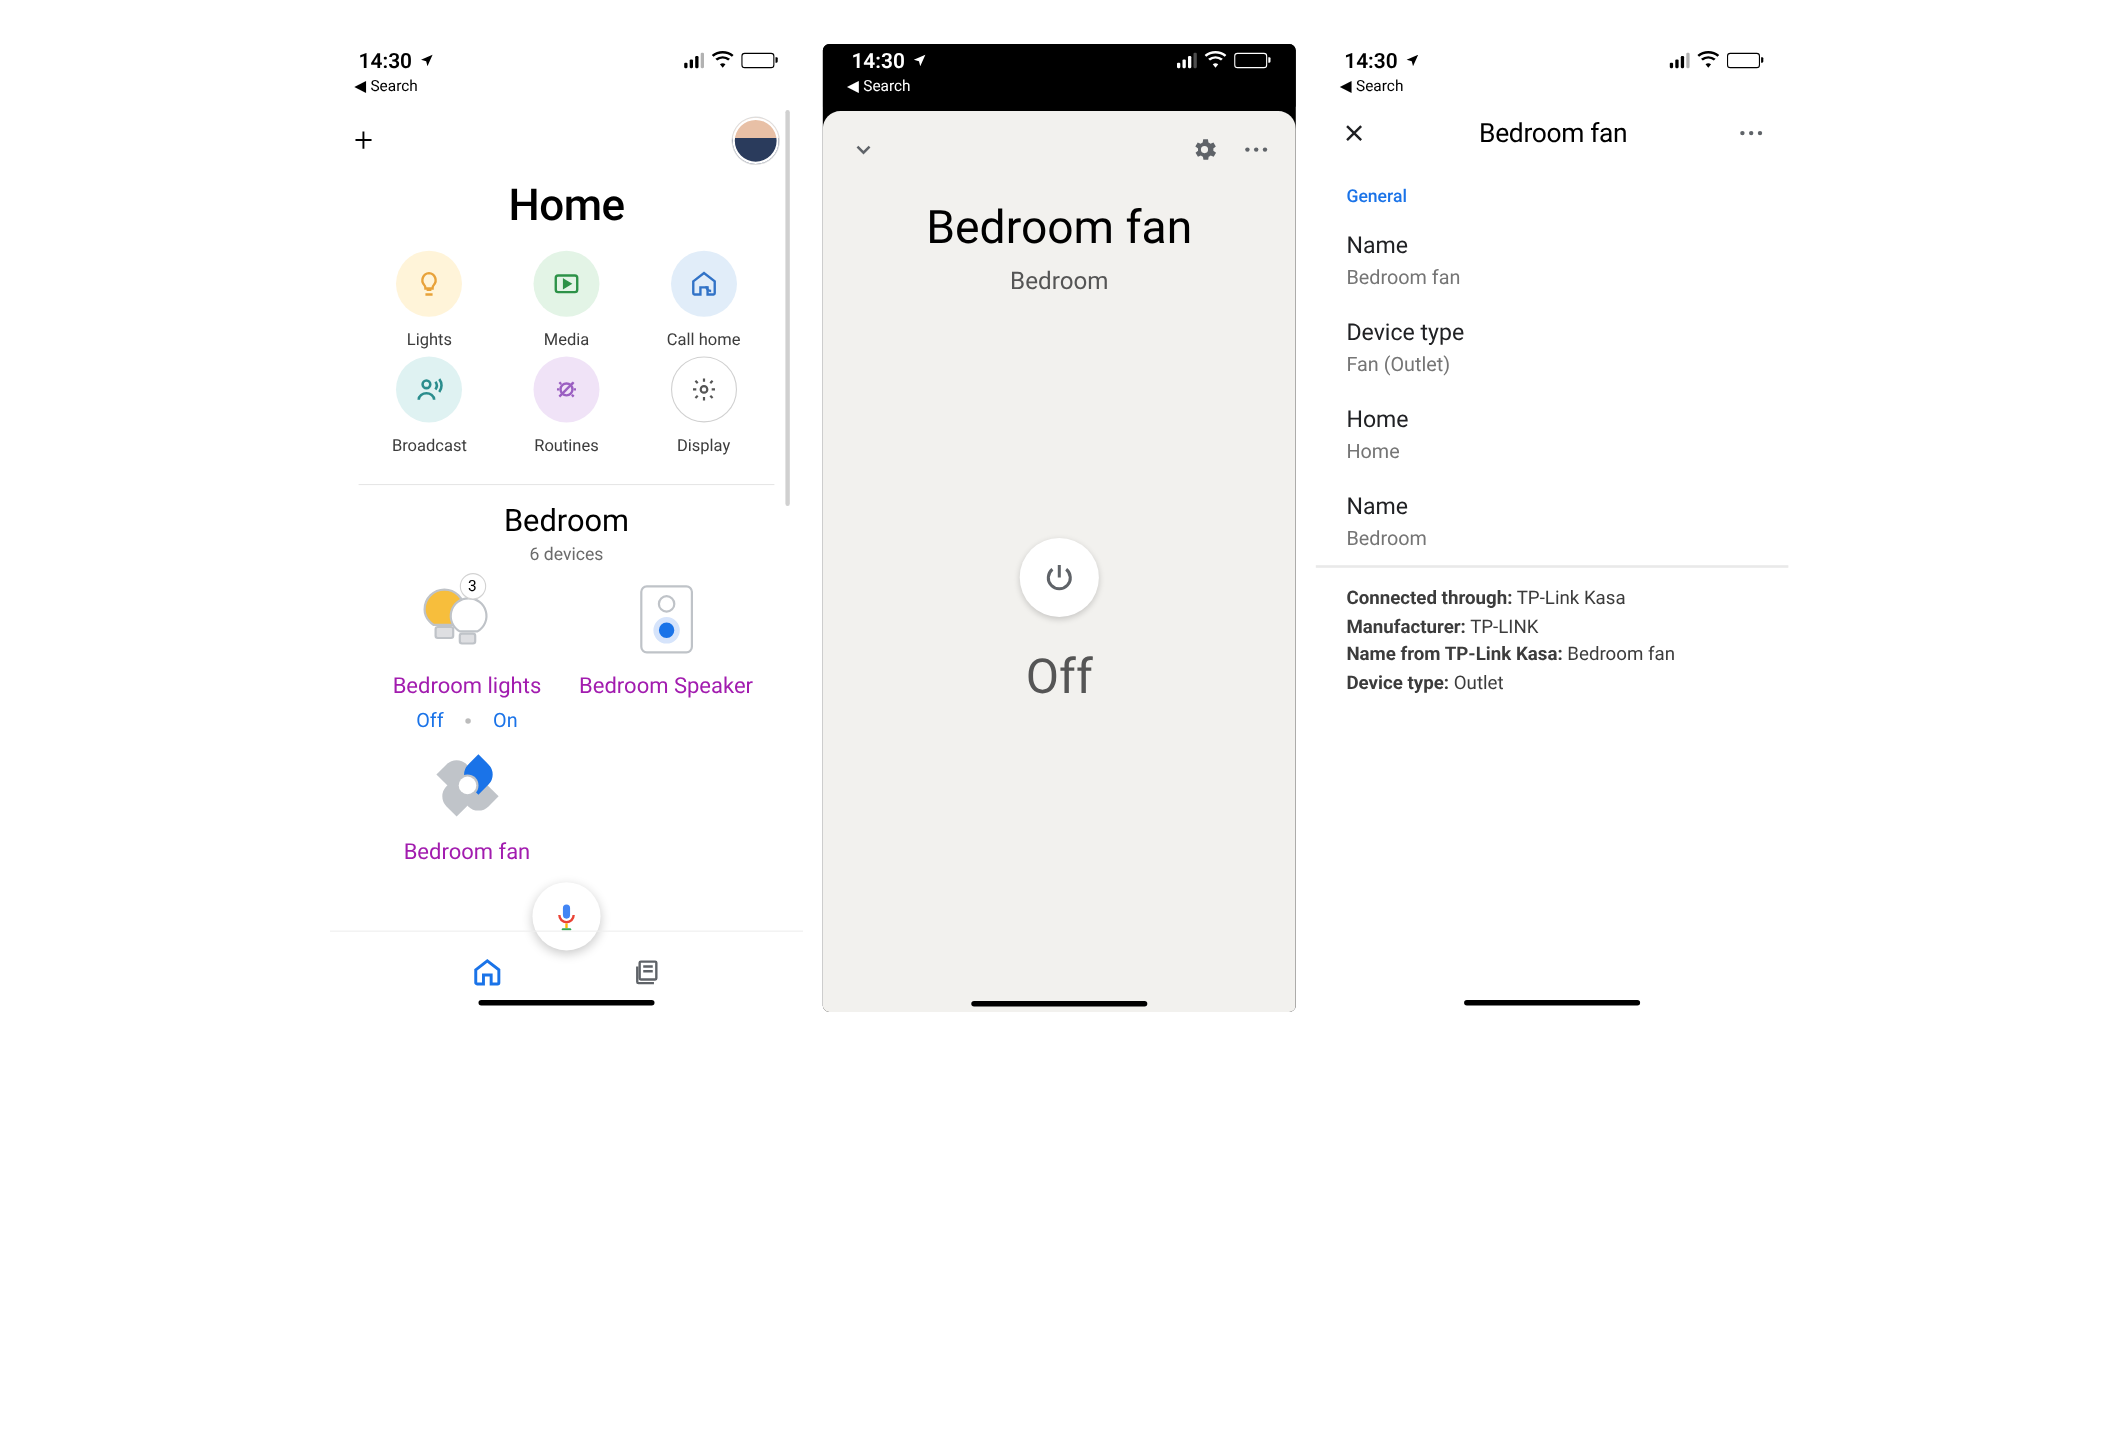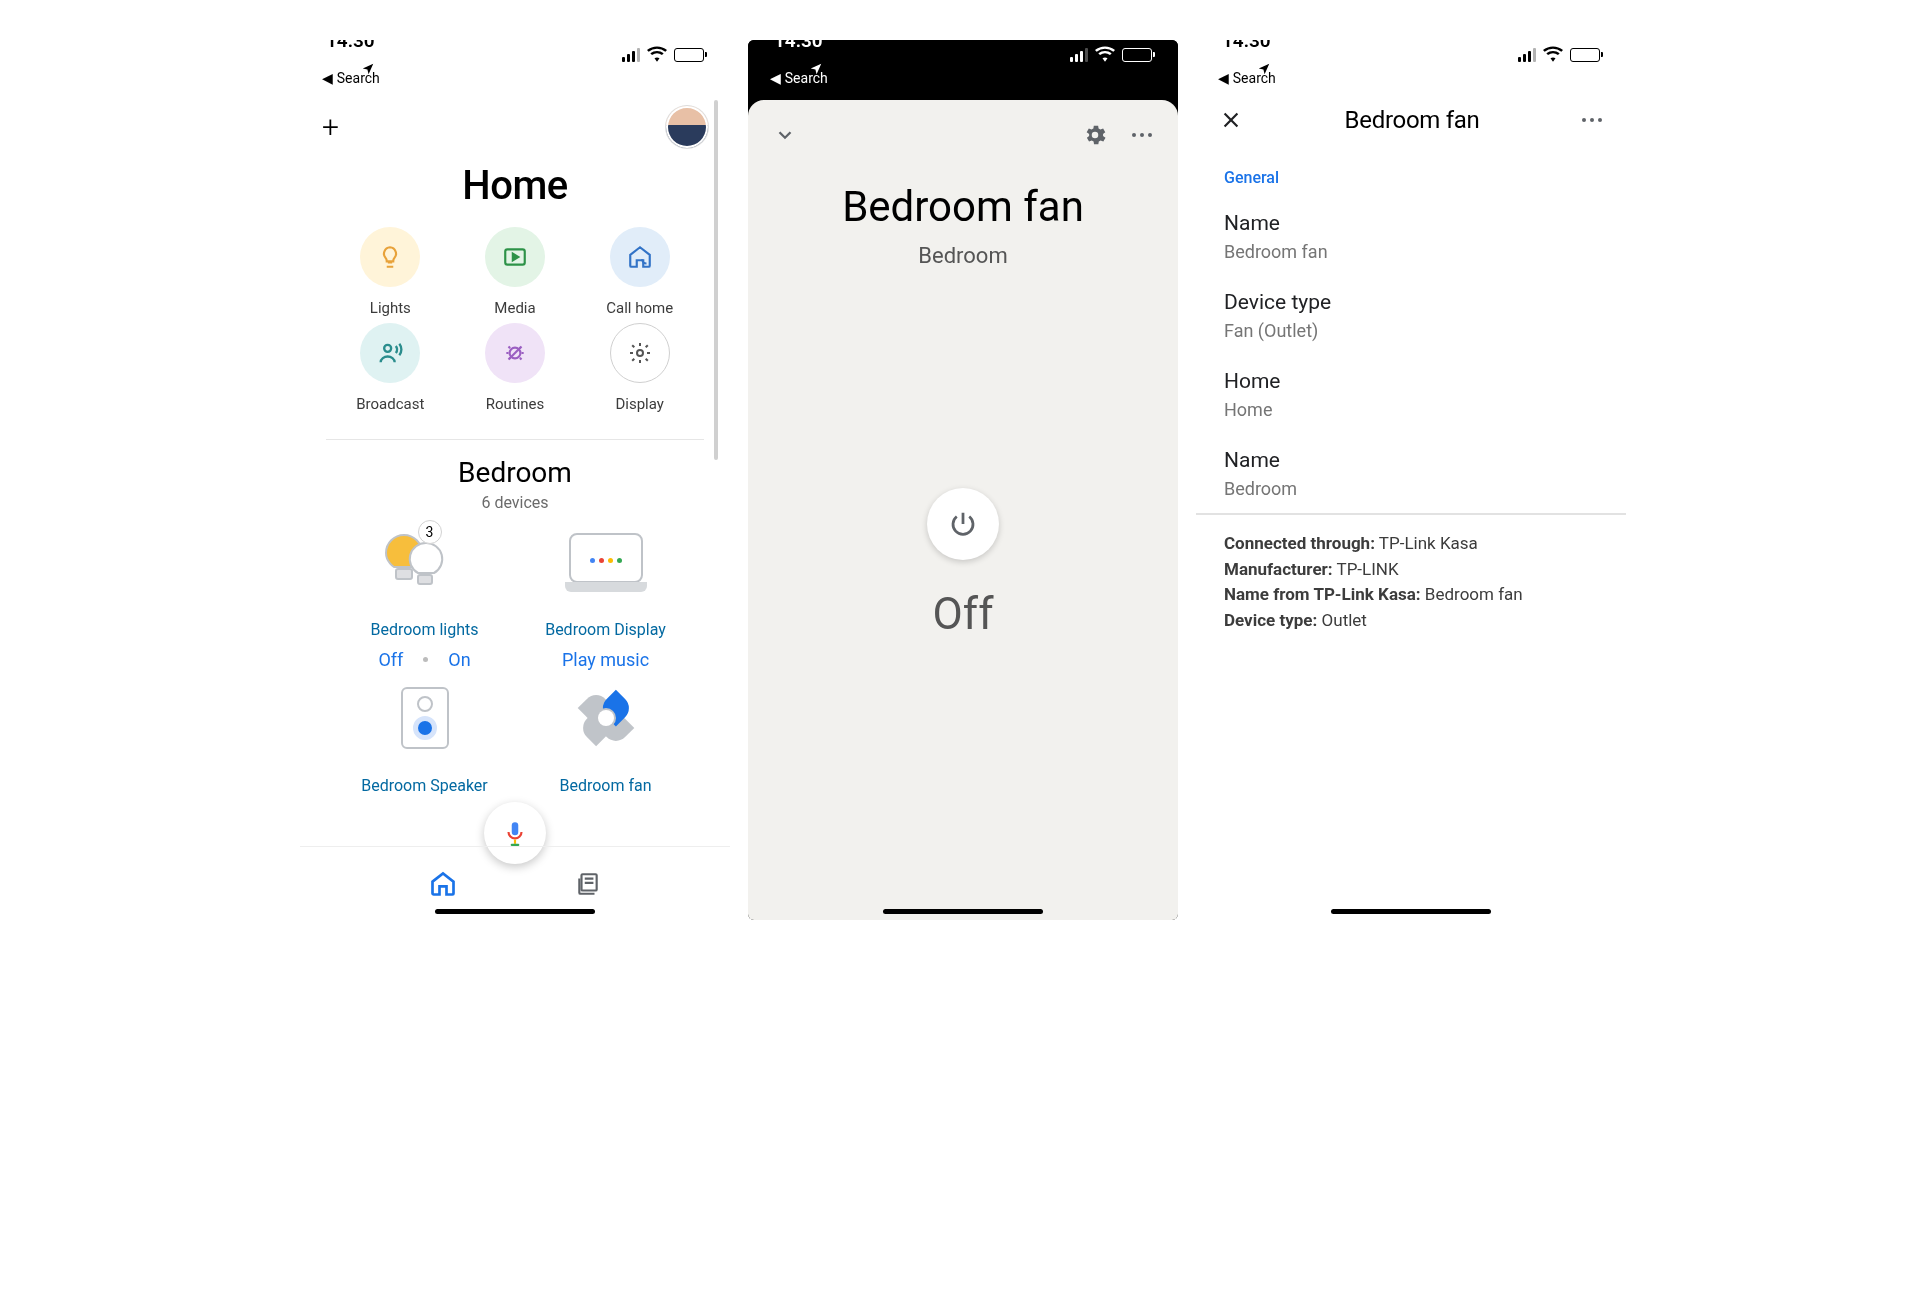--- a/index.html
+++ b/index.html
@@ -1,20 +1,20 @@
 <!DOCTYPE html>
 <html><head>
 <meta charset="utf-8">
 <style>
   * { box-sizing: border-box; margin: 0; padding: 0; font-family: -apple-system, BlinkMacSystemFont, "Segoe UI", Roboto, Helvetica, Arial, sans-serif; }
   body { background:#fff; padding:40px; display:flex; gap:18px; justify-content:center; }
   .screen { width:430px; height:880px; background:#fff; position:relative; overflow:hidden; border-radius:6px; }
   
   .statusbar { height:30px; display:flex; align-items:center; justify-content:space-between; padding:0 26px; font-size:19px; font-weight:600; }
-  .statusbar .time { display:flex; align-items:flex-end; gap:6px;flex-direction:column;}
+  .statusbar .time { display:flex; align-items:flex-end; gap:6px;}
   .statusbar .right { display:flex; align-items:center; gap:7px;}
   .statusbar.dark { background:#000; color:#fff; }
   .breadcrumb { font-size:14px; padding:0 22px 6px; display:flex; align-items:center; gap:4px; color:#000;}
   .statusbar.dark + .breadcrumb { color:#fff; background:#000; padding-bottom:10px;}
   .signal{display:flex;align-items:flex-end;gap:2px;height:14px;}
   .signal span{width:3px;background:currentColor;border-radius:1px;}
   .signal .b1{height:5px;}.signal .b2{height:8px;}.signal .b3{height:11px;}.signal .b4{height:14px;opacity:.3;}
   .wifi-svg{width:20px;height:20px;}
   .battery{width:30px;height:14px;border:1.5px solid currentColor;border-radius:3px;position:relative;}
   .battery:after{content:"";position:absolute;right:-4px;top:3px;width:2.5px;height:5px;background:currentColor;border-radius:0 1px 1px 0;}
@@ -37,21 +37,21 @@
   .c-teal{background:#dff2f2;}
   .c-purple{background:#f0e3f7;}
   .c-white{background:#fff;border:1.5px solid #d0d0d0;}
   .action-label{font-size:15px;color:#3c3c3c;}
   .divider{height:1px;background:#e6e6e6;margin:6px 26px;}
   .room-title{text-align:center;font-size:28px;font-weight:400;margin-top:16px;}
   .room-sub{text-align:center;font-size:16px;color:#6b6b6b;margin-top:4px;}
   .devices{display:grid;grid-template-columns:1fr 1fr;gap:12px 0;padding:14px 34px 0;}
   .device{display:flex;flex-direction:column;align-items:center;}
   .dev-ic{height:72px;display:flex;align-items:center;justify-content:center;position:relative;}
-  .dev-name{font-size:16px;color:#0369a1;margin-top:22px;}
+  .dev-name{font-size:20px;color:#a21caf;margin-top:12px;}
   .dev-act{display:flex;gap:20px;align-items:center;margin-top:10px;color:#1a73e8;font-size:18px;}
   .dev-act .dot{width:5px;height:5px;border-radius:50%;background:#bcbcbc;}
   .badge{position:absolute;top:-6px;right:26px;width:24px;height:24px;border-radius:50%;background:#fff;border:1px solid #d2d2d2;font-size:14px;display:flex;align-items:center;justify-content:center;}
   .mic-fab{position:absolute;bottom:56px;left:50%;transform:translateX(-50%);width:62px;height:62px;border-radius:50%;background:#fff;box-shadow:0 3px 10px rgba(0,0,0,.22);display:flex;align-items:center;justify-content:center;}
   .bottombar{position:absolute;bottom:0;left:0;right:0;height:74px;border-top:1px solid #eee;display:flex;align-items:center;justify-content:space-around;padding:0 70px;}
   .homeindicator{position:absolute;bottom:6px;left:50%;transform:translateX(-50%);width:160px;height:5px;border-radius:3px;background:#000;}
   
   .s2{background:#000;}
   .s2-sheet{background:#f2f1ee;border-radius:16px 16px 0 0;height:calc(100% - 60px);margin-top:4px;display:flex;flex-direction:column;position:relative;}
   .s2-top{display:flex;align-items:center;justify-content:space-between;padding:22px 26px 8px;}
@@ -200,32 +200,20 @@
         <div class="badge">3</div>
       </div>
       <div class="dev-name">Bedroom lights</div>
       <div class="dev-act">
         <span>Off</span>
         <span class="dot"></span>
         <span>On</span>
       </div>
     </div>
     <div class="device">
-      <div class="dev-ic" style="flex-direction:column;">
-        <div class="display-frame">
-            <div class="dots4"><span class="d-blue"></span><span class="d-red"></span><span class="d-yellow"></span><span class="d-green"></span></div>
-          </div>
-        <div class="display-base"></div>
-      </div>
-      <div class="dev-name">Bedroom Display</div>
-      <div class="dev-act">
-          <span>Play music</span>
-        </div>
-    </div>
-    <div class="device">
       <div class="dev-ic">
           <div class="speaker">
             <div class="sp1"></div>
             <div class="sp2"></div>
           </div>
         </div>
       <div class="dev-name">Bedroom Speaker</div>
     </div>
     <div class="device">
       <div class="dev-ic">

